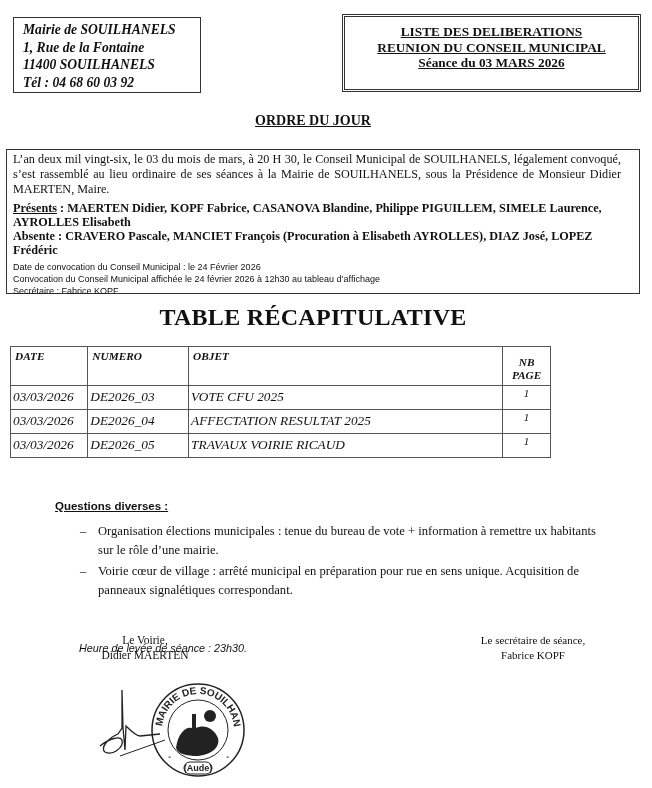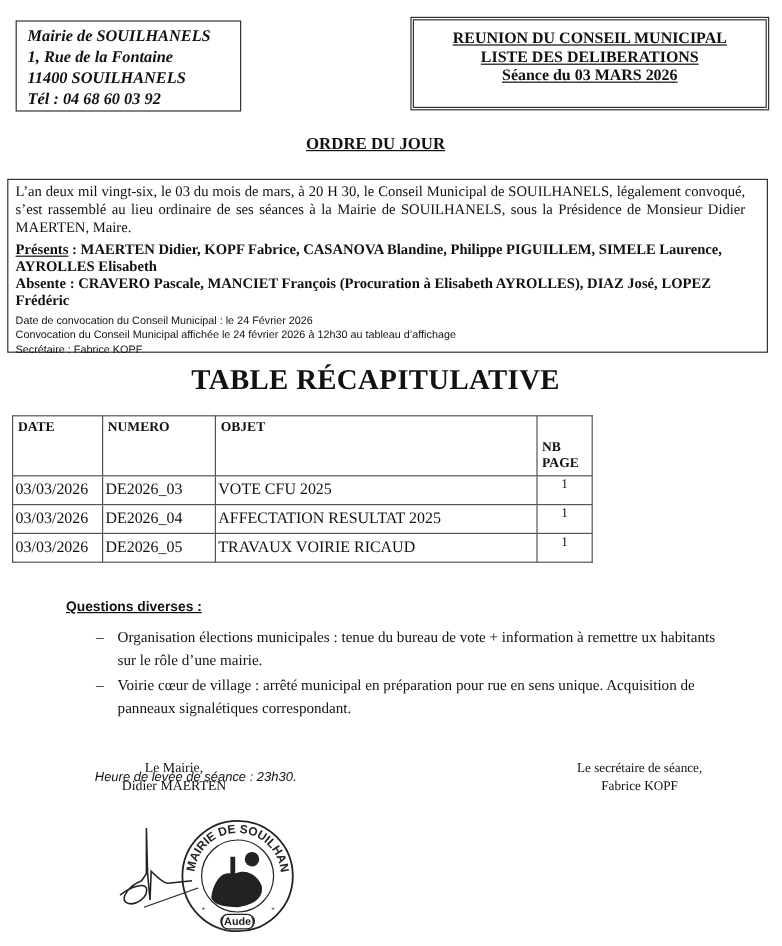--- a/index.html
+++ b/index.html
@@ -35,24 +35,24 @@
   .presence .lbl { text-decoration: underline; }
   .small { font-family: "Liberation Sans", sans-serif; font-size: 9px; line-height: 12px; margin-top: 4px; }
   .table-title {
     left: 0; width: 626px; top: 304px; text-align: center;
     font-weight: bold; font-size: 24px; letter-spacing: 0.3px;
   }
   table.recap {
     position: absolute; left: 10px; top: 346px; width: 480px;
     border-collapse: collapse; font-size: 13.3px;
   }
-  table.recap { width: 484px; }
+  table.recap { width: 541px; font-style: italic; }
   table.recap th, table.recap td { border: 1px solid #555; padding: 0 2px; vertical-align: top; }
   table.recap th { font-size: 11.3px; font-weight: bold; text-align: left; height: 29px; padding: 3px 4px 0 4px; }
-  table.recap th.nb { line-height: 13px; padding-top: 20px; }
+  table.recap th.nb { text-align: center; line-height: 13px; padding-top: 9px; }
   table.recap td { height: 23px; line-height: 21px; }
   table.recap td.nb { text-align: center; font-size: 11px; line-height: 14px; }
   .qd-title {
     left: 55px; top: 500px; font-family: "Liberation Sans", sans-serif;
     font-weight: bold; font-size: 11.5px; text-decoration: underline;
   }
   .qd-list { left: 80px; top: 522px; width: 530px; font-size: 12.6px; line-height: 19px; margin: 0; padding: 0; list-style: none; }
   .qd-list li { position: relative; padding-left: 18px; margin-bottom: 2px; }
   .qd-list li .dash { position: absolute; left: 0; top: 0; }
   .leve { left: 79px; top: 606px; font-family: "Liberation Sans", sans-serif; font-style: italic; font-size: 10.8px; margin-top: 36px; }
@@ -64,22 +64,22 @@
 <body>
 
 <div class="abs addr-box">
   <div>Mairie de SOUILHANELS</div>
   <div>1, Rue de la Fontaine</div>
   <div>11400 SOUILHANELS</div>
   <div>Tél : 04 68 60 03 92</div>
 </div>
 
 <div class="abs title-box">
+  <div><span>LISTE DES DELIBERATIONS</span></div>
   <div><span>REUNION DU CONSEIL MUNICIPAL</span></div>
-  <div><span>LISTE DES DELIBERATIONS</span></div>
   <div><span>Séance du 03 MARS 2026</span></div>
 </div>
 
 <div class="abs odj">ORDRE DU JOUR</div>
 
 <div class="abs intro-box">
   <div class="intro-text">L’an deux mil vingt-six, le 03 du mois de mars, à 20 H 30, le Conseil Municipal de SOUILHANELS, légalement convoqué, s’est rassemblé au lieu ordinaire de ses séances à la Mairie de SOUILHANELS, sous la Présidence de Monsieur Didier MAERTEN, Maire.</div>
   <div class="presence"><span class="lbl">Présents</span><span> : MAERTEN Didier,  KOPF Fabrice,  CASANOVA Blandine, Philippe PIGUILLEM, SIMELE Laurence, AYROLLES Elisabeth</span></div>
   <div class="presence">Absente : CRAVERO Pascale,  MANCIET François (Procuration à Elisabeth AYROLLES), DIAZ José, LOPEZ Frédéric</div>
   <div class="small">
@@ -130,21 +130,21 @@
 
 <div class="abs qd-title">Questions diverses :</div>
 <ul class="abs qd-list">
   <li><span class="dash">–</span><span>Organisation élections municipales : tenue du bureau de vote + information à remettre ux habitants sur le rôle d’une mairie.</span></li>
   <li><span class="dash">–</span><span>Voirie cœur de village : arrêté municipal en préparation pour rue en sens unique. Acquisition de panneaux signalétiques correspondant.</span></li>
 </ul>
 
 <div class="abs leve">Heure de levée de séance : 23h30.</div>
 
 <div class="abs sig-left">
-  <div>Le Mairie,</div>
+  <div>Le Voirie,</div>
   <div>Didier MAERTEN</div>
 </div>
 <div class="abs sig-right">
   <div>Le secrétaire de séance,</div>
   <div>Fabrice KOPF</div>
 </div>
 
 <div class="abs stamp-area">
   <svg width="160" height="105" viewBox="0 0 160 105">
     <path d="M10,68 C20,60 30,58 32,62 C34,70 22,78 15,74 C10,70 18,60 28,56 L32,50 L32,12 L33,50 L35,72 L36,48 C40,52 46,58 50,58 L70,56" fill="none" stroke="#222" stroke-width="1.3"></path>

